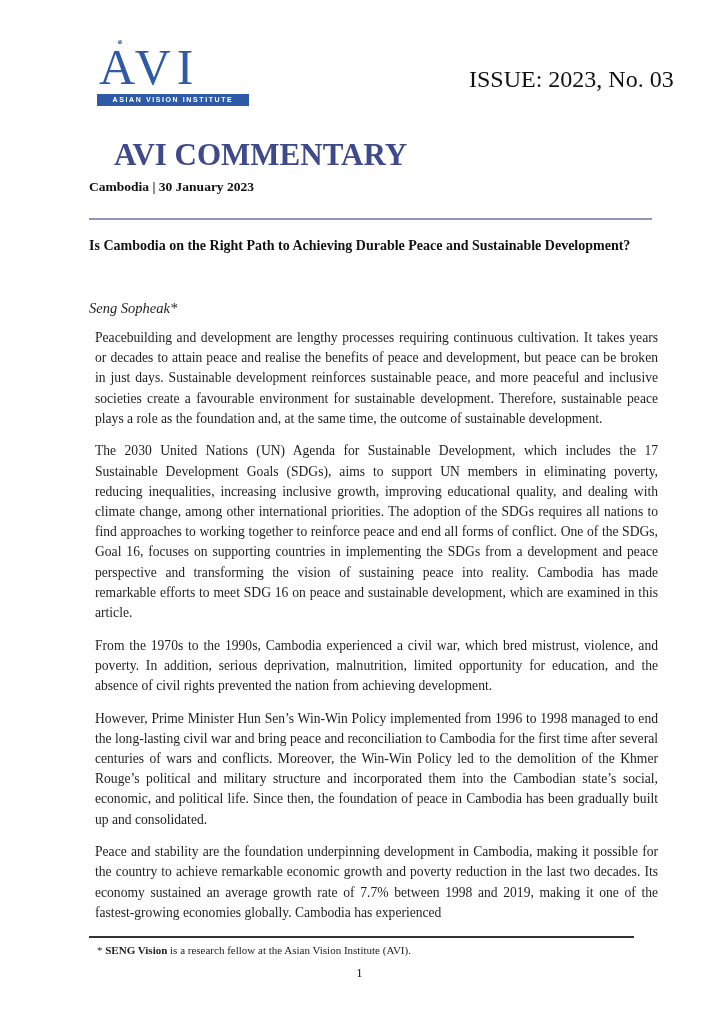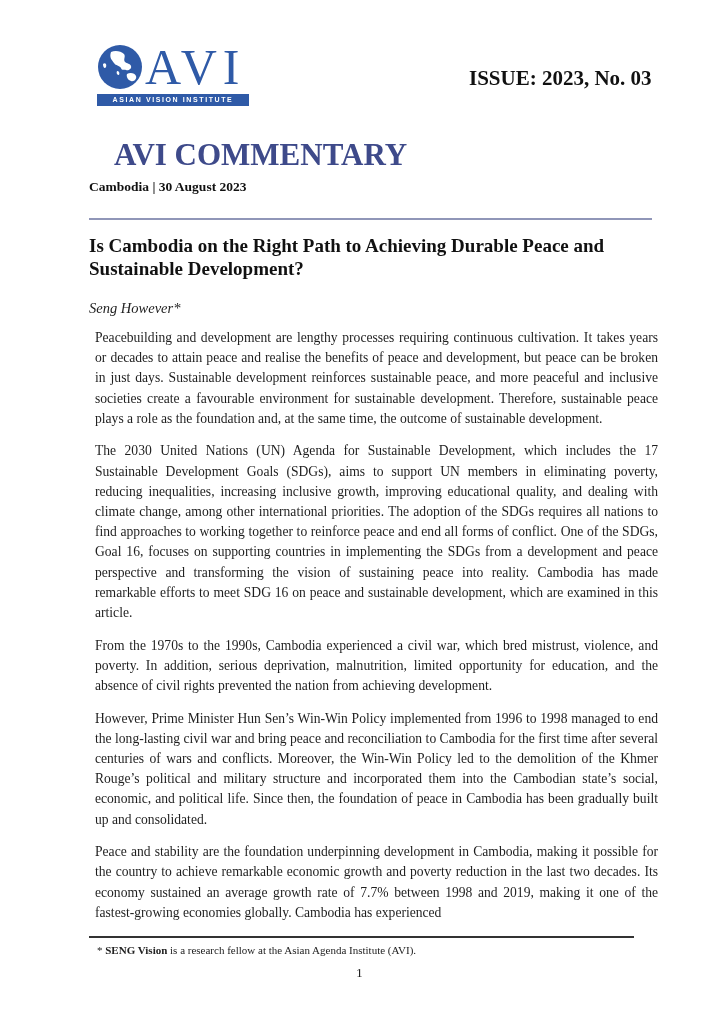--- a/index.html
+++ b/index.html
@@ -1,35 +1,35 @@
 <!DOCTYPE html>
 <html><head>
 <meta charset="utf-8">
 <style>
   html, body { margin: 0; padding: 0; background: #ffffff; }
   body { width: 724px; height: 1024px; position: relative; overflow: hidden;
          font-family: "Liberation Serif", "DejaVu Serif", serif; color: #1a1a1a; }
 
   .logo { position: absolute; left: 97px; top: 40px; width: 152px; height: 68px; }
-  .logo-row { display: flex; align-items: flex-end; height: 50px; }
+  .logo-row { display: flex; align-items: flex-start; height: 50px; flex-direction: column; }
   .globe { width: 46px; height: 46px; }
   .logo-letters { font-family: "Liberation Serif", serif; color: #2f5aa7; font-size: 50px;
                   letter-spacing: 6px; line-height: 46px; margin-left: 2px; }
   .logo-band { margin-top: 4px; background: #2f5aa7; color: #fff; font-family: "Liberation Sans", sans-serif;
                font-size: 7px; font-weight: bold; letter-spacing: 1.6px; text-align: center;
                height: 12px; line-height: 12px; width: 152px; }
 
-  .issue { position: absolute; left: 469px; top: 66px; font-size: 21px; font-weight: bold; color: #111; }
+  .issue { position: absolute; left: 469px; top: 66px; font-size: 24px; font-weight: normal; color: #111; }
 
   .series-title { position: absolute; left: 89px; top: 137px; font-size: 31px; font-weight: bold;
                   color: #3e4a8a; letter-spacing: 0px; margin-left: 25px; }
   .dateline { position: absolute; left: 89px; top: 179px; font-size: 13.5px; font-weight: bold; color: #111; }
   .divider { position: absolute; left: 89px; top: 218px; width: 563px; height: 2px; background: #9096b8; }
 
-  .article-title { position: absolute; left: 89px; top: 234px; width: 560px; font-size: 19px;
+  .article-title { position: absolute; left: 89px; top: 234px; width: 560px; font-size: 14px;
                    font-weight: bold; line-height: 23px; color: #111; }
   .author { position: absolute; left: 89px; top: 300px; font-size: 14.5px; font-style: italic; color: #222; }
 
   .body-text { position: absolute; left: 95px; top: 328px; width: 563px; font-size: 13.6px;
                line-height: 20.2px; text-align: justify; color: #1e1e1e; }
   .body-text p { margin: 0 0 12.4px 0; }
 
   .foot-rule { position: absolute; left: 89px; top: 936px; width: 545px; height: 2px; background: #333; }
   .footnote { position: absolute; left: 97px; top: 944px; font-size: 11px; color: #222; }
   .footnote b { font-weight: bold; }
@@ -48,31 +48,31 @@
       <path d="M6 20 C8 18 10 20 9 23 C8 25 6 24 6 20 Z" fill="#ffffff"></path>
     </svg>
     <span class="logo-letters">AVI</span>
   </div>
   <div class="logo-band">ASIAN VISION INSTITUTE</div>
 </div>
 
 <div class="issue">ISSUE: 2023, No. 03</div>
 
 <div class="series-title">AVI COMMENTARY</div>
-<div class="dateline">Cambodia | 30 August 2023</div>
+<div class="dateline">Cambodia | 30 January 2023</div>
 <div class="divider"></div>
 
 <div class="article-title">Is Cambodia on the Right Path to Achieving Durable Peace and Sustainable Development?</div>
-<div class="author">Seng However*</div>
+<div class="author">Seng Sopheak*</div>
 
 <div class="body-text">
   <p>Peacebuilding and development are lengthy processes requiring continuous cultivation. It takes years or decades to attain peace and realise the benefits of peace and development, but peace can be broken in just days. Sustainable development reinforces sustainable peace, and more peaceful and inclusive societies create a favourable environment for sustainable development. Therefore, sustainable peace plays a role as the foundation and, at the same time, the outcome of sustainable development.</p>
   <p>The 2030 United Nations (UN) Agenda for Sustainable Development, which includes the 17 Sustainable Development Goals (SDGs), aims to support UN members in eliminating poverty, reducing inequalities, increasing inclusive growth, improving educational quality, and dealing with climate change, among other international priorities. The adoption of the SDGs requires all nations to find approaches to working together to reinforce peace and end all forms of conflict. One of the SDGs, Goal 16, focuses on supporting countries in implementing the SDGs from a development and peace perspective and transforming the vision of sustaining peace into reality. Cambodia has made remarkable efforts to meet SDG 16 on peace and sustainable development, which are examined in this article.</p>
   <p>From the 1970s to the 1990s, Cambodia experienced a civil war, which bred mistrust, violence, and poverty. In addition, serious deprivation, malnutrition, limited opportunity for education, and the absence of civil rights prevented the nation from achieving development.</p>
   <p>However, Prime Minister Hun Sen’s Win-Win Policy implemented from 1996 to 1998 managed to end the long-lasting civil war and bring peace and reconciliation to Cambodia for the first time after several centuries of wars and conflicts. Moreover, the Win-Win Policy led to the demolition of the Khmer Rouge’s political and military structure and incorporated them into the Cambodian state’s social, economic, and political life. Since then, the foundation of peace in Cambodia has been gradually built up and consolidated.</p>
   <p>Peace and stability are the foundation underpinning development in Cambodia, making it possible for the country to achieve remarkable economic growth and poverty reduction in the last two decades. Its economy sustained an average growth rate of 7.7% between 1998 and 2019, making it one of the fastest-growing economies globally. Cambodia has experienced</p>
 </div>
 
 <div class="foot-rule"></div>
 <div class="footnote">
-  <span>* </span><b>SENG Vision</b><span> is a research fellow at the Asian Agenda Institute (AVI).</span>
+  <span>* </span><b>SENG Vision</b><span> is a research fellow at the Asian Vision Institute (AVI).</span>
 </div>
 <div class="page-num">1</div>
 
 </body></html>

